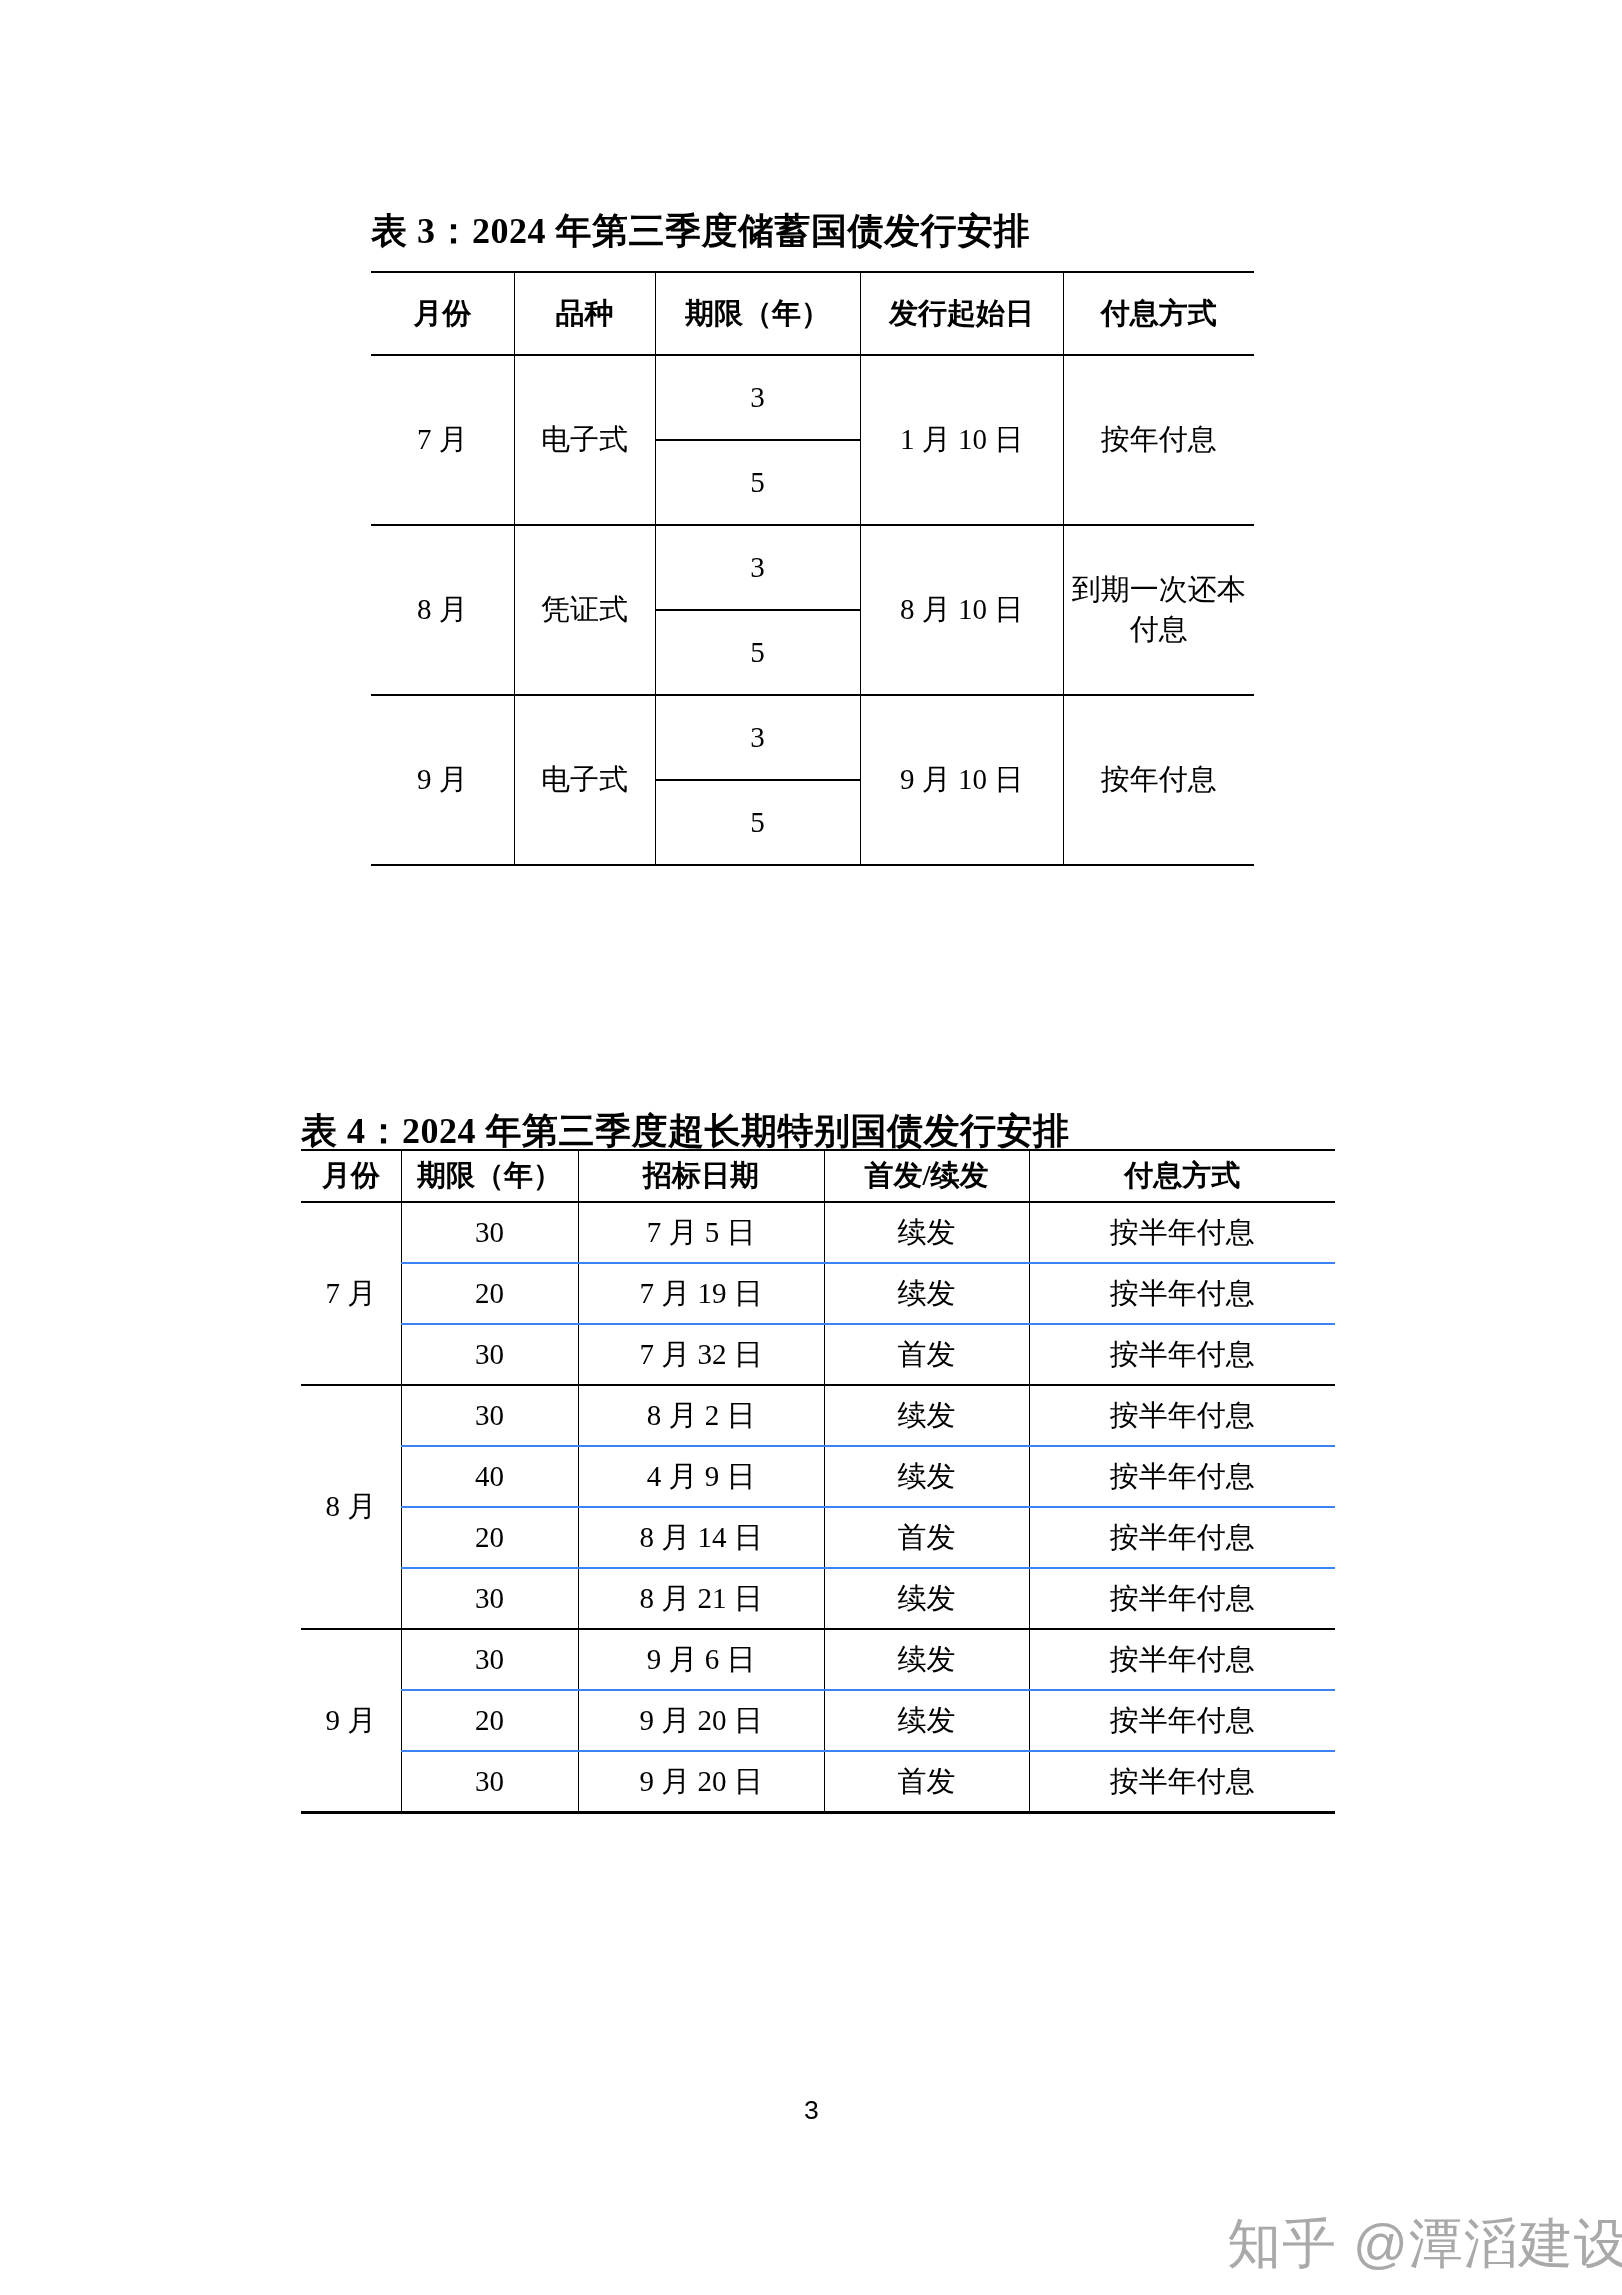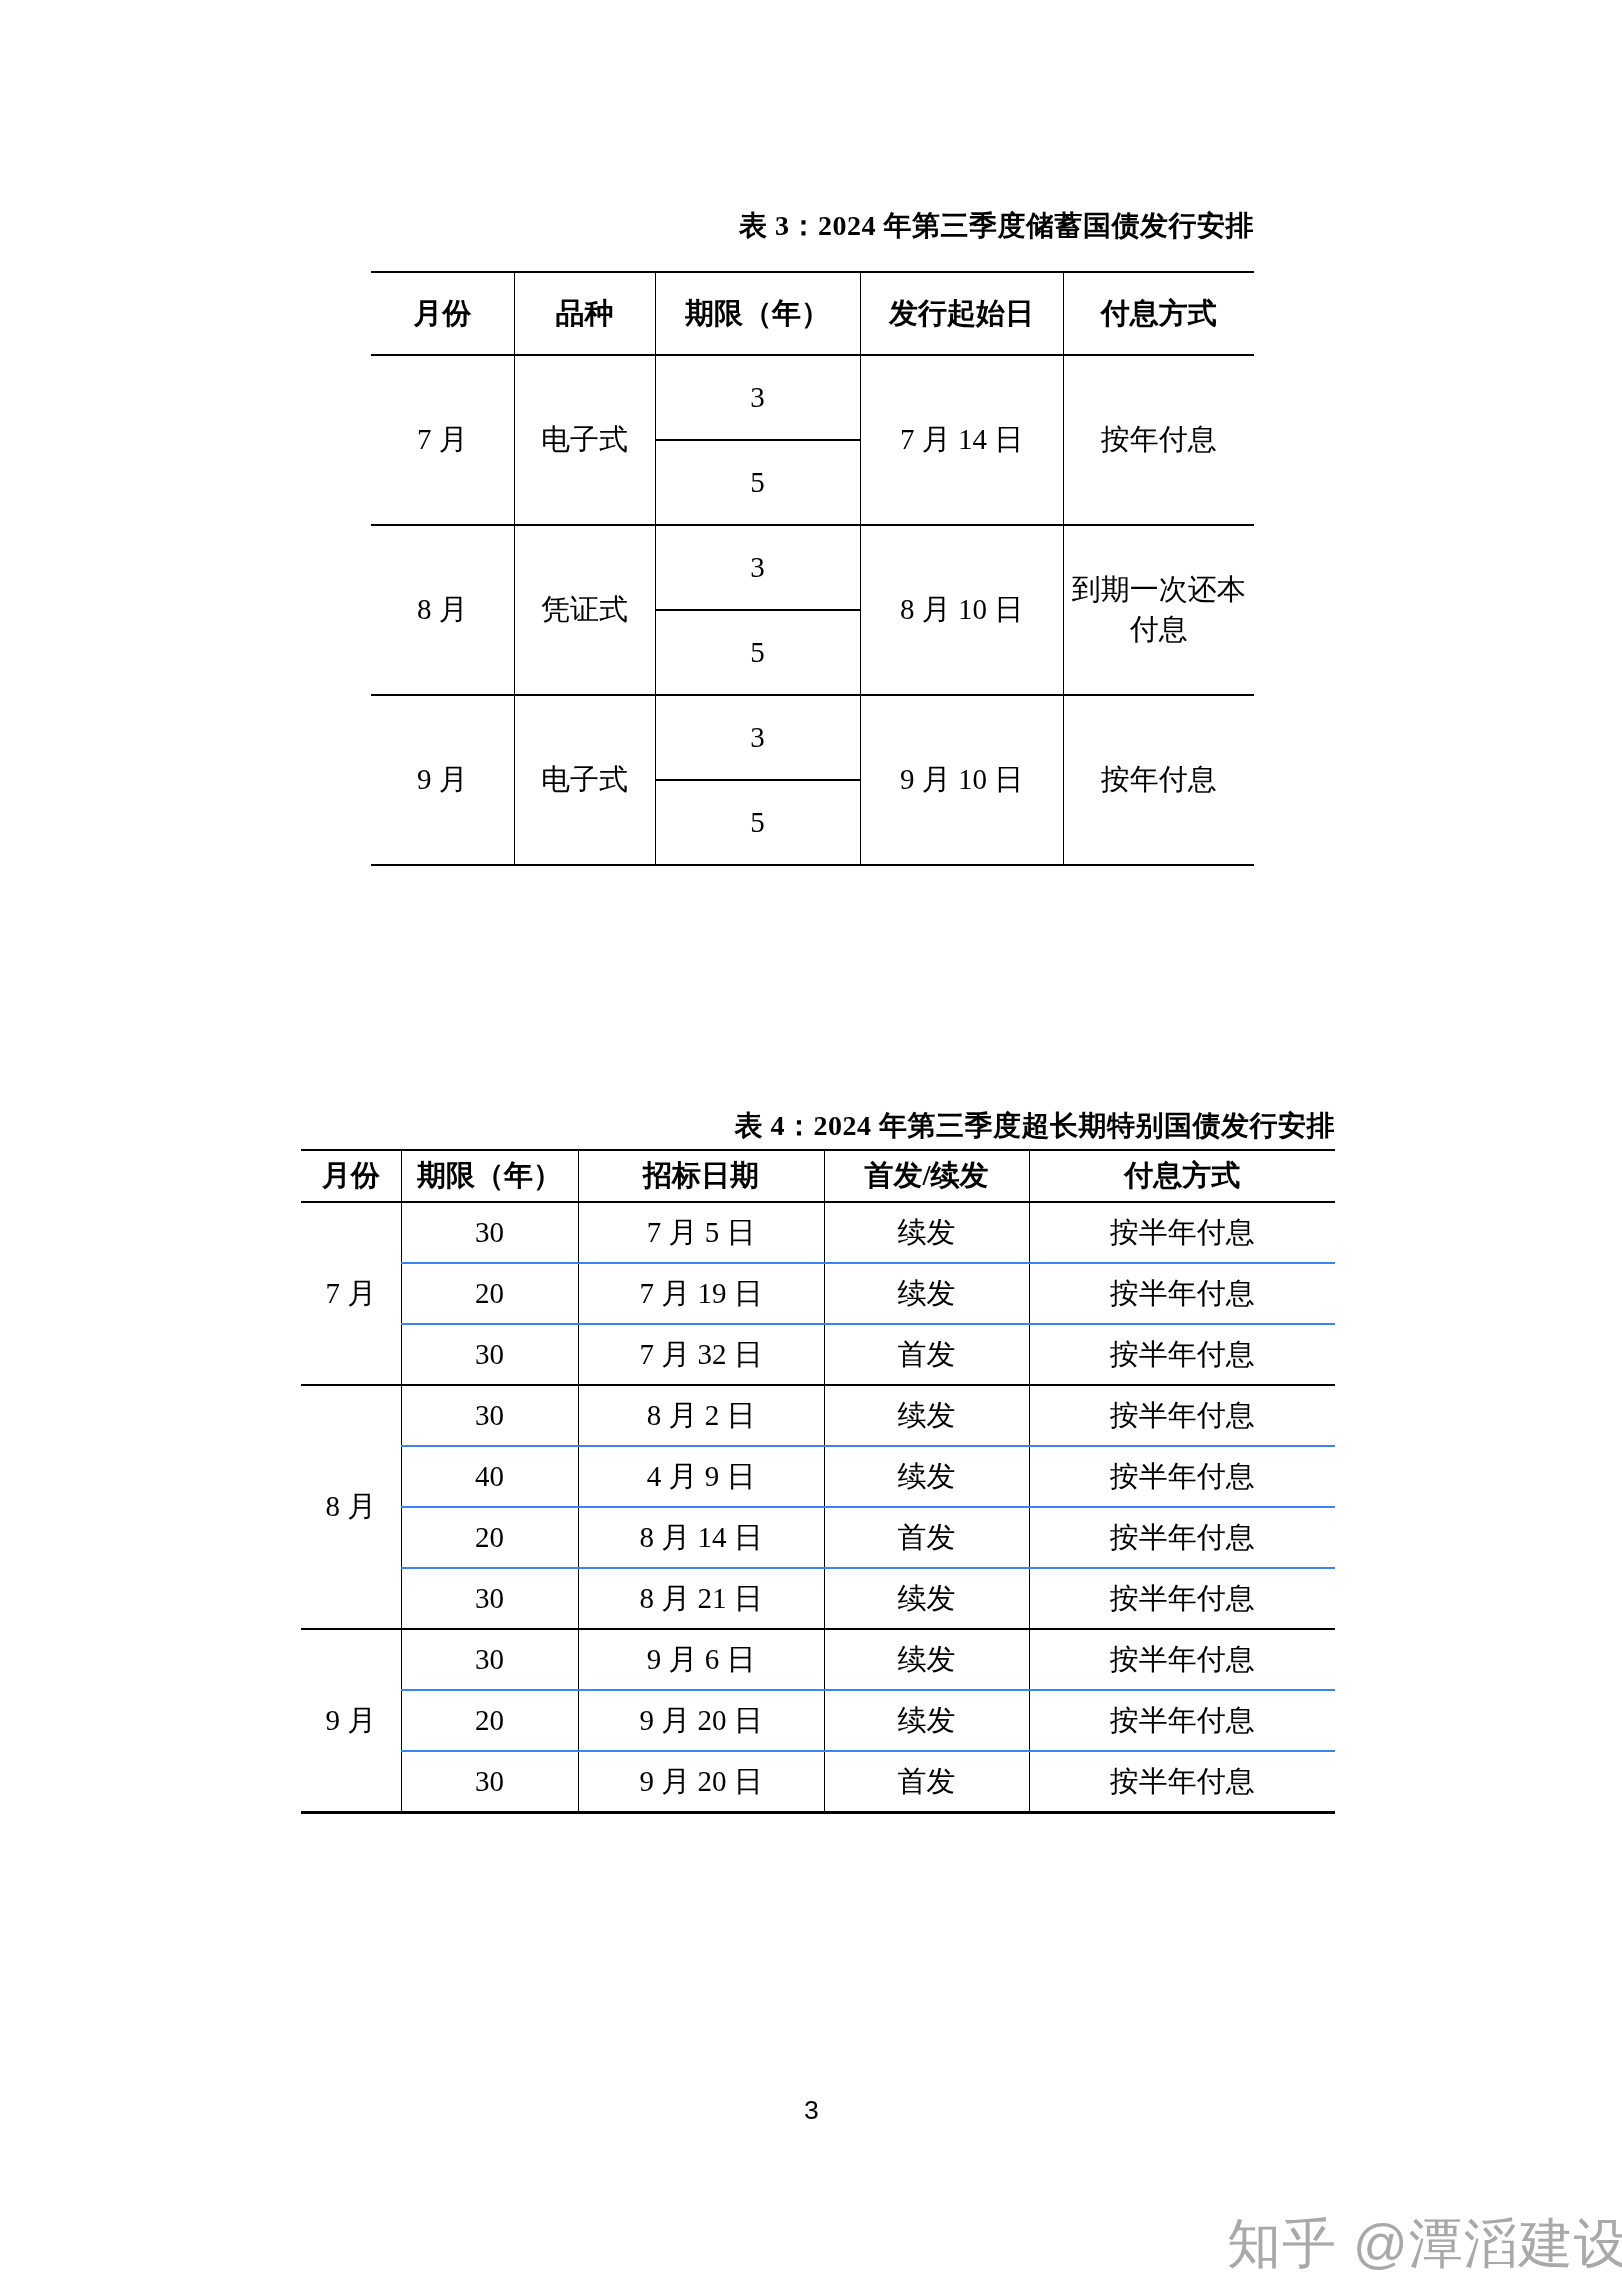--- a/index.html
+++ b/index.html
@@ -1,21 +1,21 @@
 <!DOCTYPE html>
 <html style="font-size:8.2px"><head>
 <meta charset="utf-8">
 <style>
   html,body{margin:0;padding:0;}
   body{
     width:1623px;height:2295px;position:relative;background:#ffffff;color:#000000;
     font-family:"Liberation Serif","DejaVu Serif",serif;
   }
   .tbl-title{
-    position:absolute;text-align:right;font-size:28px;font-weight:700;
+    position:absolute;text-align:left;font-size:36px;font-weight:700;
     letter-spacing:0.5px;white-space:nowrap;
   }
   #t3-title{top:207px;left:371px;width:883px;}
   #t4-title{top:1099px;left:301px;width:1034px;margin-top:8px;}
 
   table{border-collapse:collapse;table-layout:fixed;position:absolute;}
   #t3{top:271px;left:371px;width:883px;border-top:2.6px solid #000;border-bottom:2.6px solid #000;}
   #t4{top:1149px;left:301px;width:1034px;border-top:2.6px solid #000;border-bottom:3.1px solid #000;}
 
   th,td{
@@ -60,21 +60,21 @@
     <th>月份</th>
     <th class="vl">品种</th>
     <th class="vl">期限（年）</th>
     <th class="vl">发行起始日</th>
     <th class="vl">付息方式</th>
   </tr>
   <tr>
     <td rowspan="2">7 月</td>
     <td rowspan="2" class="vl">电子式</td>
     <td class="vl">3</td>
-    <td rowspan="2" class="vl">7 月 14 日</td>
+    <td rowspan="2" class="vl">1 月 10 日</td>
     <td rowspan="2" class="vl">按年付息</td>
   </tr>
   <tr>
     <td class="vl sub">5</td>
   </tr>
   <tr class="gt">
     <td rowspan="2">8 月</td>
     <td rowspan="2" class="vl">凭证式</td>
     <td class="vl">3</td>
     <td rowspan="2" class="vl">8 月 10 日</td>

